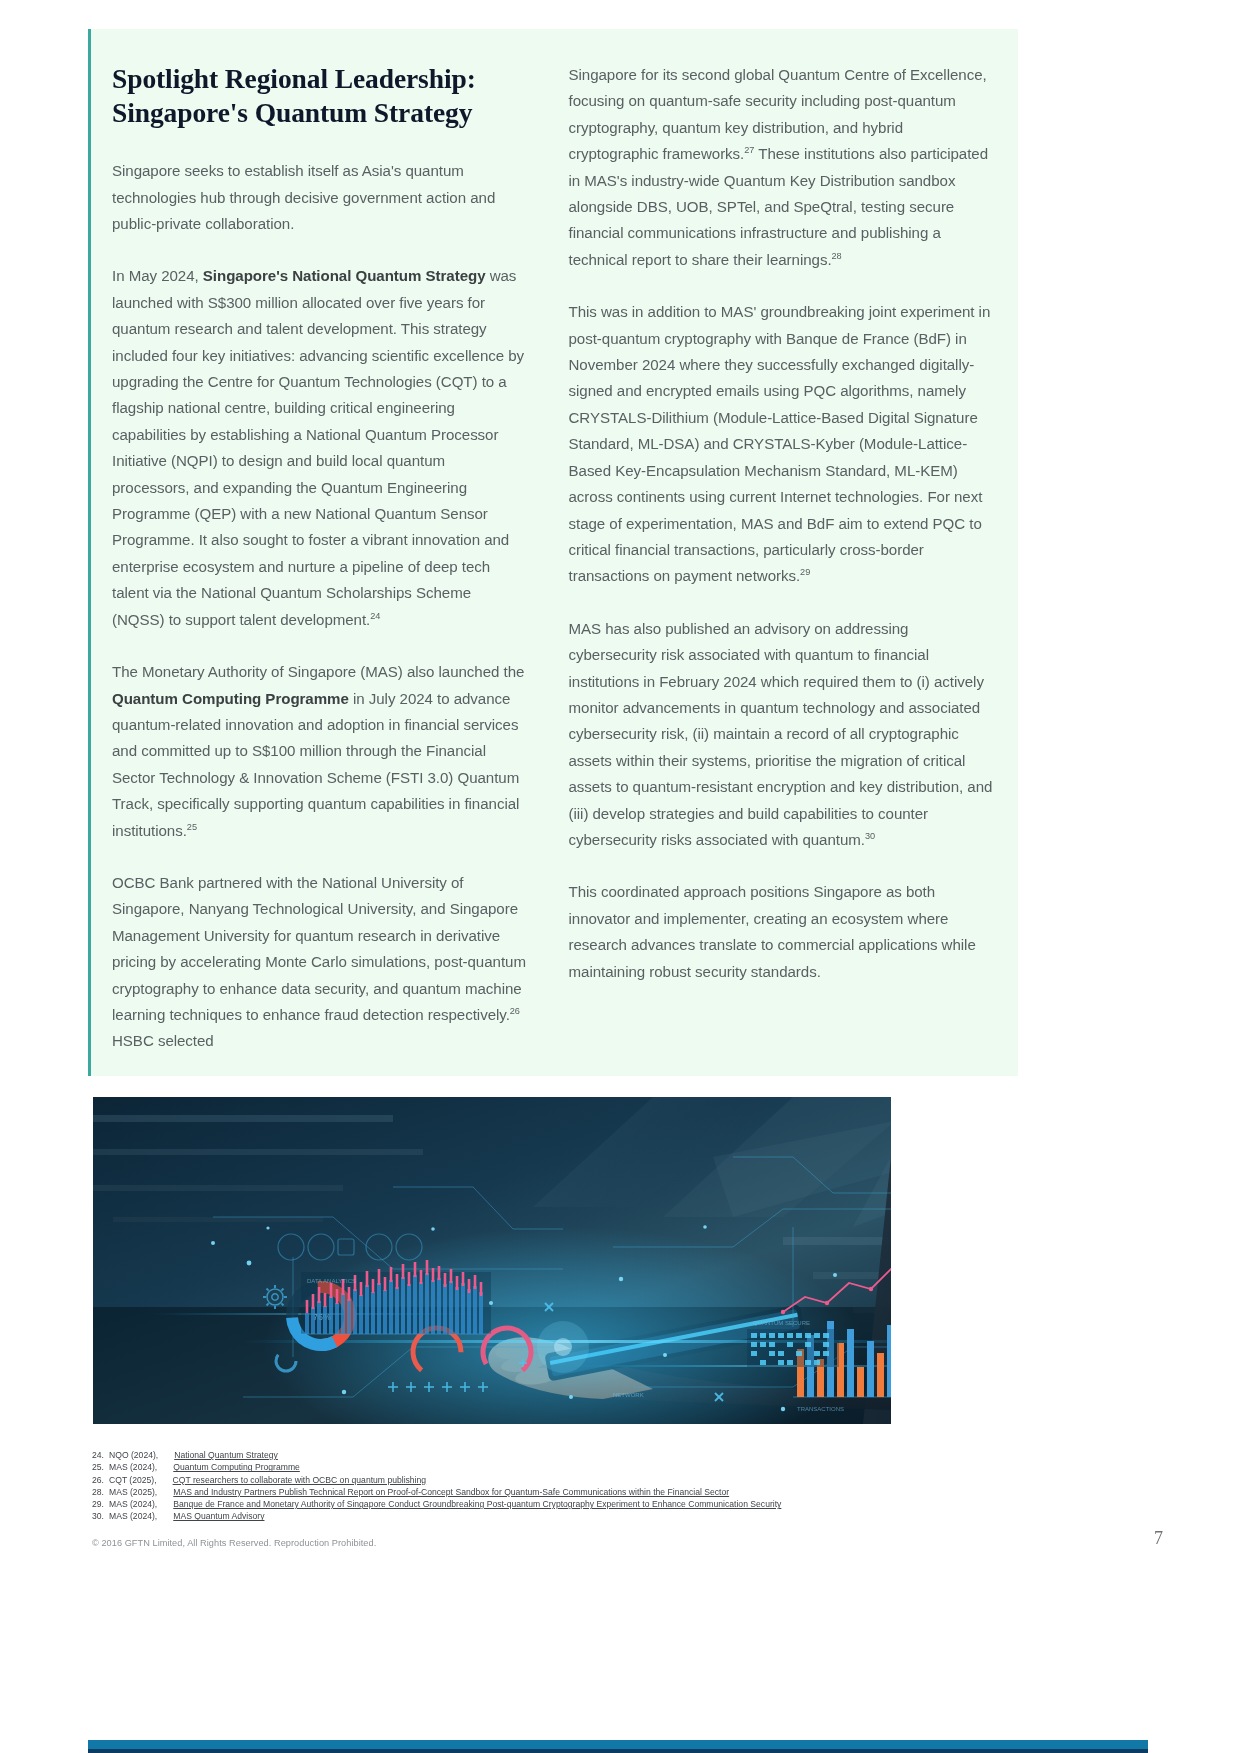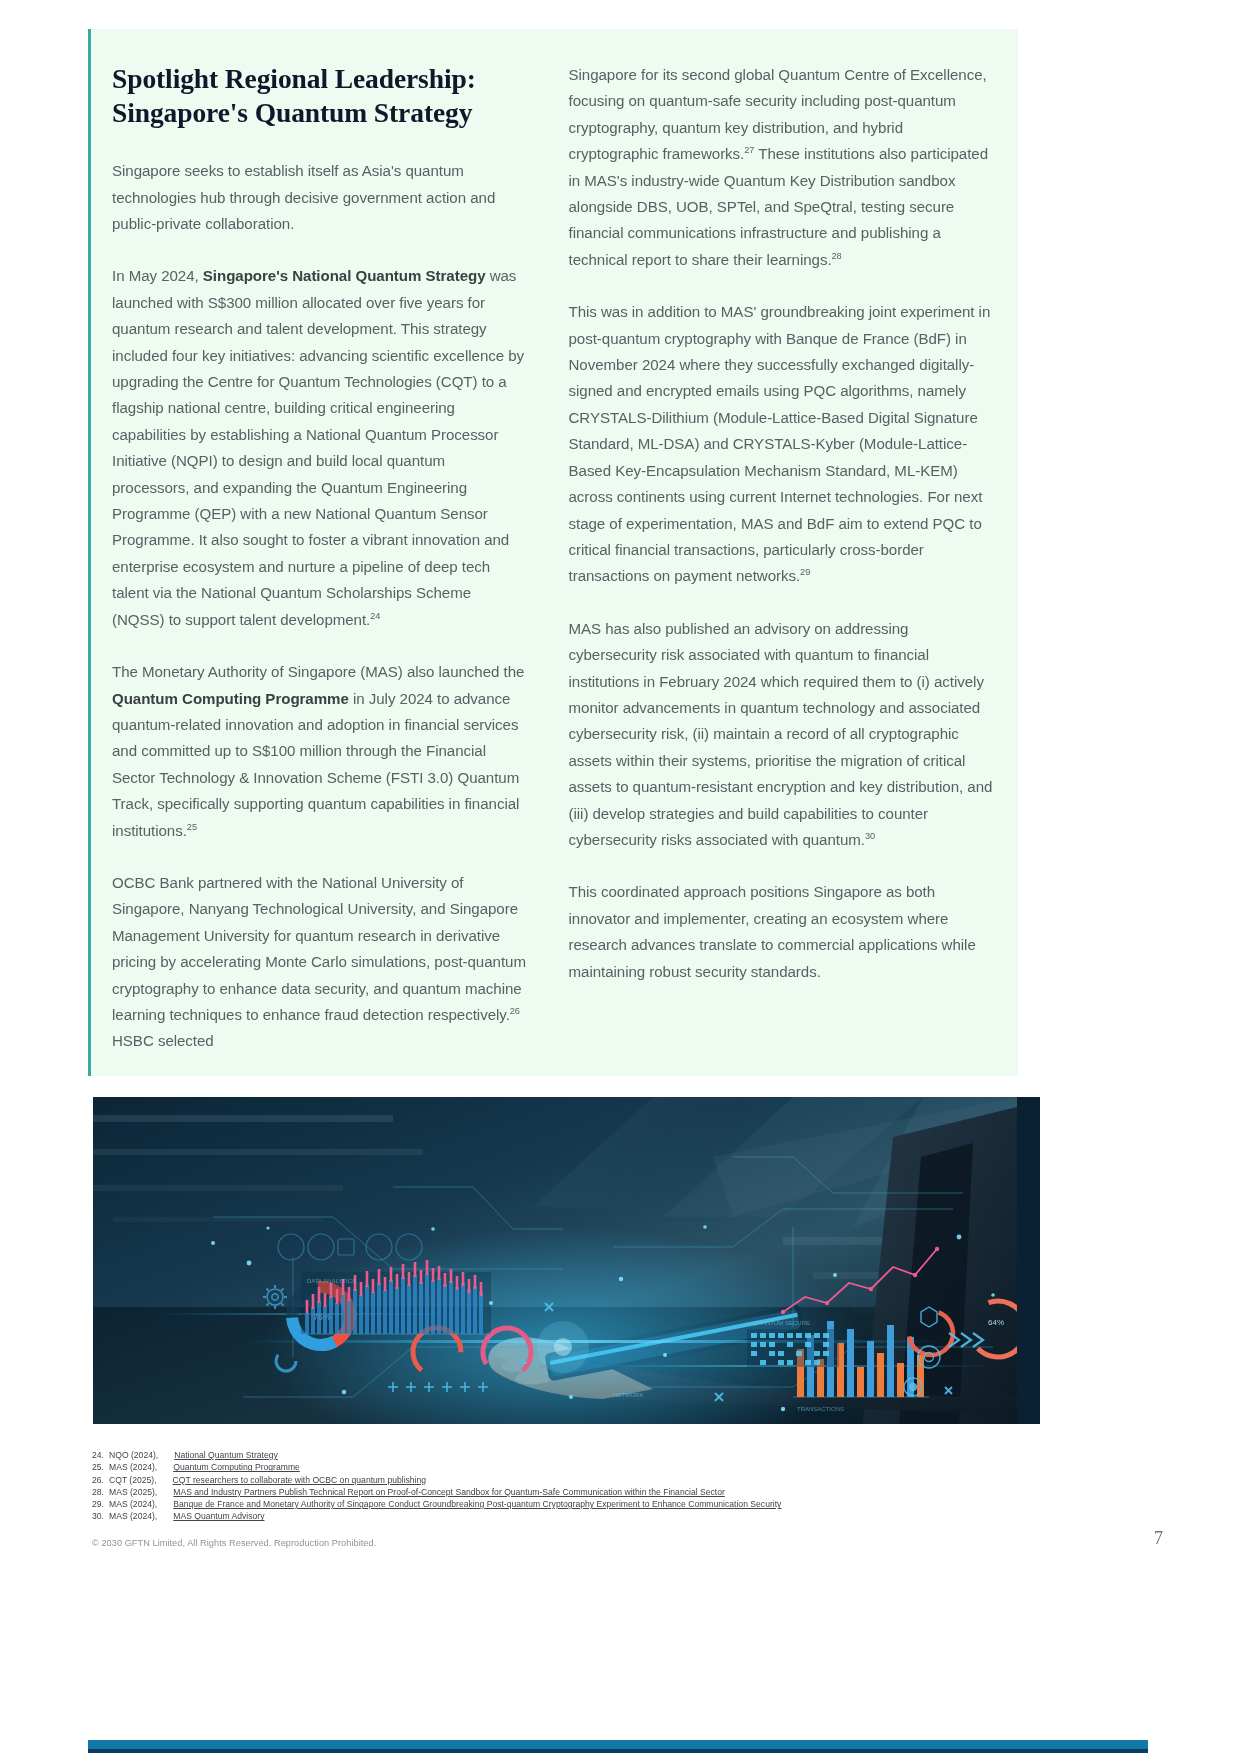--- a/index.html
+++ b/index.html
@@ -66,21 +66,21 @@
     font-size: 9.2px;
     vertical-align: super;
     line-height: 0;
   }
 
   
   .hero {
     position: absolute;
     left: 93px;
     top: 1097px;
-    width: 947px;
+    width: 798px;
     height: 327px;
     overflow: hidden;
     background: #0a2133;
   }
   .hero svg { display: block; width: 924px; height: 327px; }
 
   
   .footnotes {
     position: absolute;
     left: 92px;
@@ -527,34 +527,34 @@
       <span class="fn-link">Quantum Computing Programme</span>
     </div>
     <div class="fn-row">
       <span class="fn-num">26.</span>
       <span class="fn-src">CQT (2025),</span>
       <span class="fn-link">CQT researchers to collaborate with OCBC on quantum publishing</span>
     </div>
     <div class="fn-row">
       <span class="fn-num">28.</span>
       <span class="fn-src">MAS (2025),</span>
-      <span class="fn-link">MAS and Industry Partners Publish Technical Report on Proof-of-Concept Sandbox for Quantum-Safe Communication within the Financial Sector</span>
+      <span class="fn-link">MAS and Industry Partners Publish Technical Report on Proof-of-Concept Sandbox for Quantum-Safe Communications within the Financial Sector</span>
     </div>
     <div class="fn-row">
       <span class="fn-num">29.</span>
       <span class="fn-src">MAS (2024),</span>
       <span class="fn-link">Banque de France and Monetary Authority of Singapore Conduct Groundbreaking Post-quantum Cryptography Experiment to Enhance Communication Security</span>
     </div>
     <div class="fn-row">
       <span class="fn-num">30.</span>
       <span class="fn-src">MAS (2024),</span>
       <span class="fn-link">MAS Quantum Advisory</span>
     </div>
   </div>
 
-  <div class="copyright">© 2030 GFTN Limited, All Rights Reserved. Reproduction Prohibited.</div>
+  <div class="copyright">© 2016 GFTN Limited, All Rights Reserved. Reproduction Prohibited.</div>
 
   <div class="page-num">7</div>
 
   <div class="bottom-bar"></div>
   <div class="bottom-bar-dark"></div>
 
 </div>
 
 </body></html>

